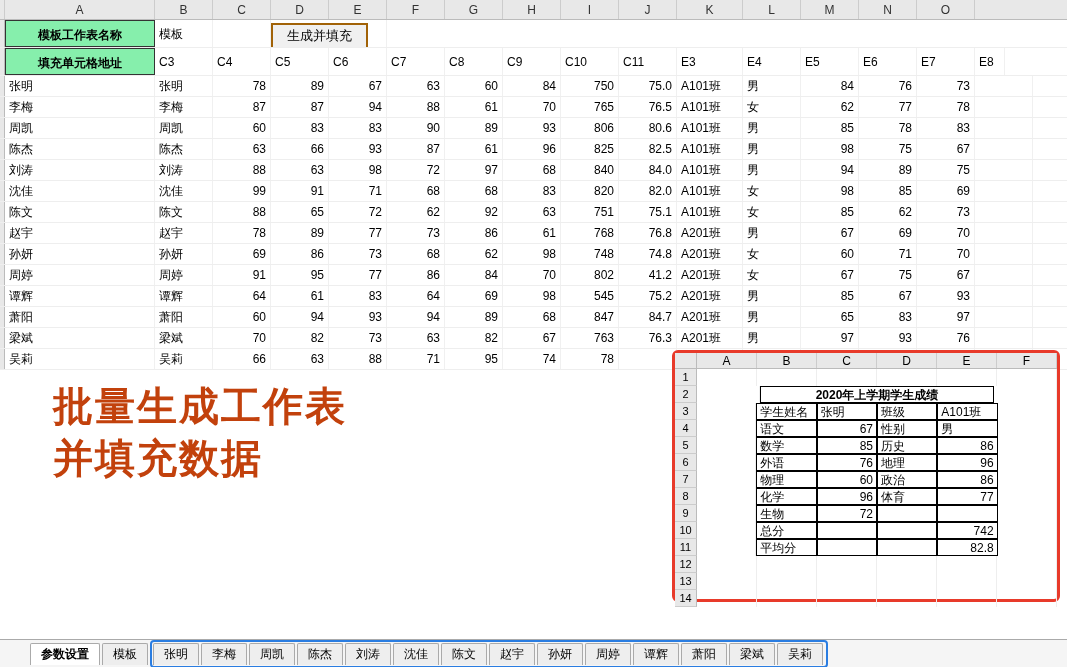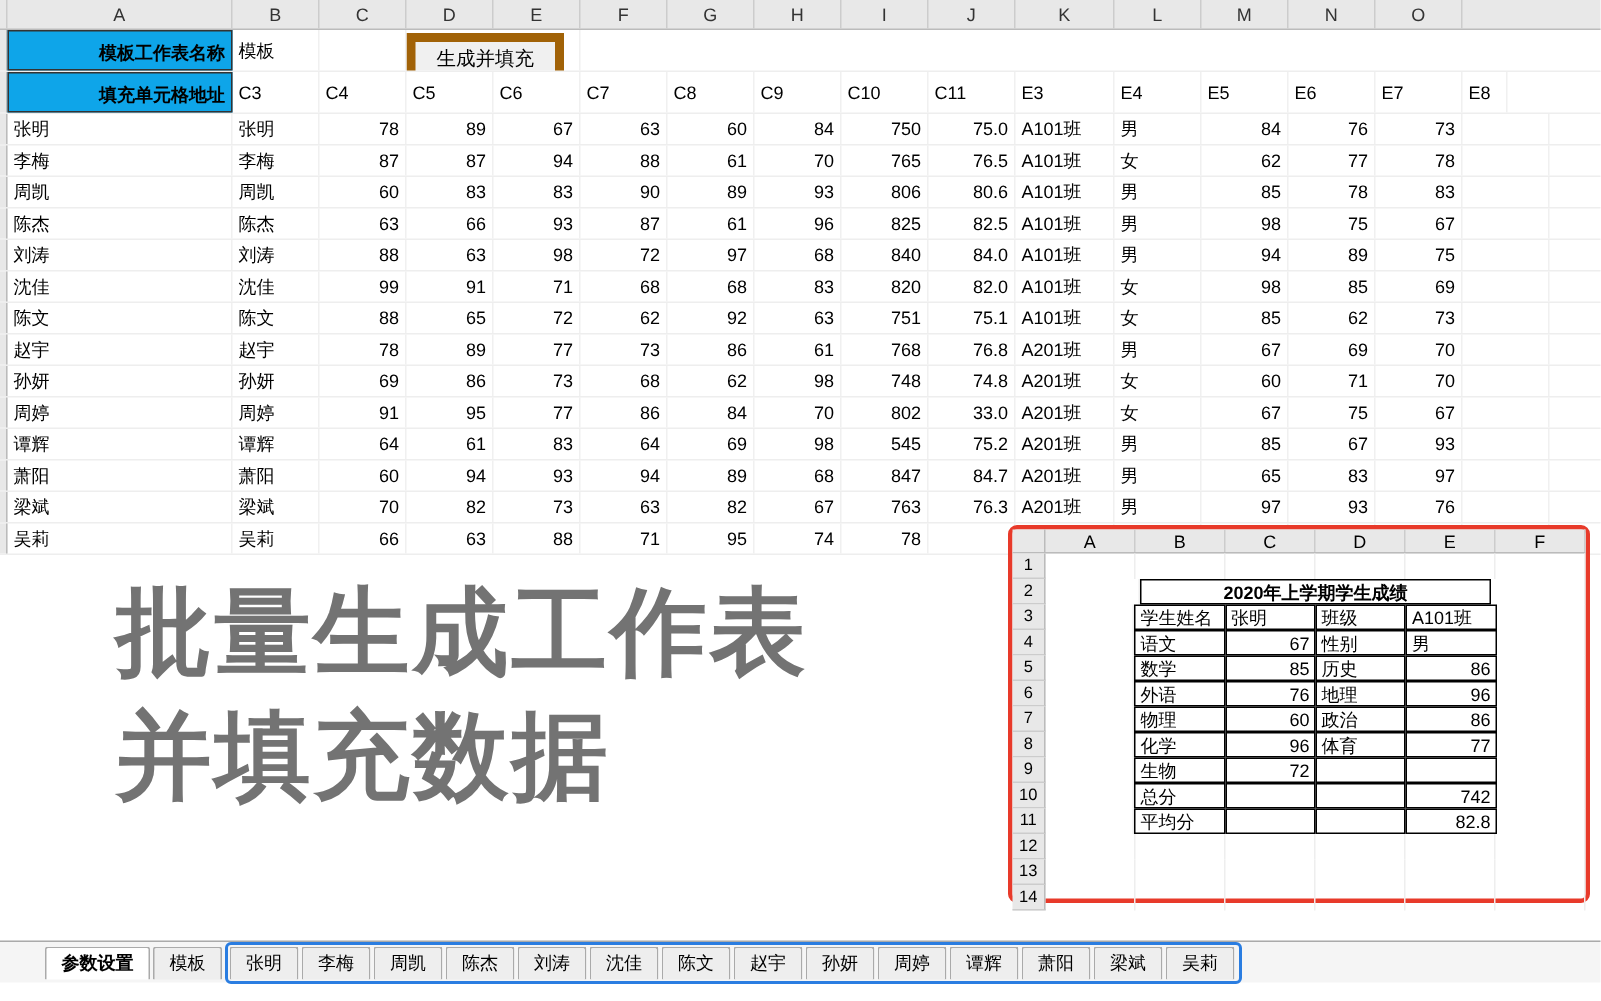--- a/index.html
+++ b/index.html
@@ -53,48 +53,49 @@
     overflow: hidden;
     flex: none;
     color: #000;
     font-size: 12px;
   }
   .row.hdr .cell { line-height: 28px; }
   .cell.txt { text-align: left; }
   .cell.bold-box {
     border: 1px solid #333;
     font-weight: bold;
-    background: #0ea5e9;
+    text-align: center;
+    background: #86efac;
   }
   .cA { width: 150px; }
   .cB { width: 58px; }
   .cn { width: 58px; }
   .cK { width: 66px; }
   .cL { width: 58px; text-align: left; }
   .btn {
     display: inline-block;
     background: #f0f0f0;
-    border: 6px solid #a16207;
+    border: 2px solid #a16207;
     padding: 3px 14px;
     font-size: 13px;
     line-height: 16px;
     cursor: pointer;
     margin-right: 2px;
   }
   .btnwrap {
     padding: 2px 0 0 0;
     text-align: left;
   }
   .overlay-title {
     position: absolute;
-    left: 77px;
+    left: 53px;
     top: 380px;
-    font-size: 64px;
+    font-size: 40px;
     font-weight: 900;
-    color: #737373;
+    color: #c2410c;
     letter-spacing: 2px;
     line-height: 1.3;
     white-space: pre;
   }
   .inset-sheet {
     position: absolute;
     left: 672px;
     top: 350px;
     width: 388px;
     height: 252px;
@@ -132,21 +133,21 @@
     line-height: 17px;
     padding: 0 3px;
     font-size: 12px;
     text-align: left;
   }
   .inset-sheet .i-cell.num { text-align: right; }
   .inset-sheet .bordered { border: 1px solid #000 !important; }
   .inset-sheet .title-row { font-weight: bold; text-align: center; }
   .tabs {
     position: absolute;
-    bottom: 12px; left: 0; right: 0;
+    bottom: 0; left: 0; right: 0;
     height: 28px;
     background: #f5f5f5;
     border-top: 1px solid #aaa;
     display: flex;
     align-items: center;
     padding-left: 30px;
   }
   .tab {
     padding: 3px 10px;
     border: 1px solid #aaa;
@@ -395,21 +396,21 @@
         <div class="row-header"></div>
         <div class="cell cA txt">周婷</div>
         <div class="cell cB txt">周婷</div>
         <div class="cell cn">91</div>
         <div class="cell cn">95</div>
         <div class="cell cn">77</div>
         <div class="cell cn">86</div>
         <div class="cell cn">84</div>
         <div class="cell cn">70</div>
         <div class="cell cn">802</div>
-        <div class="cell cn">33.0</div>
+        <div class="cell cn">41.2</div>
         <div class="cell cK txt">A201班</div>
         <div class="cell cL">女</div>
         <div class="cell cn">67</div>
         <div class="cell cn">75</div>
         <div class="cell cn">67</div>
         <div class="cell cn"></div>
       </div>
       <div class="row">
         <div class="row-header"></div>
         <div class="cell cA txt">谭辉</div>

